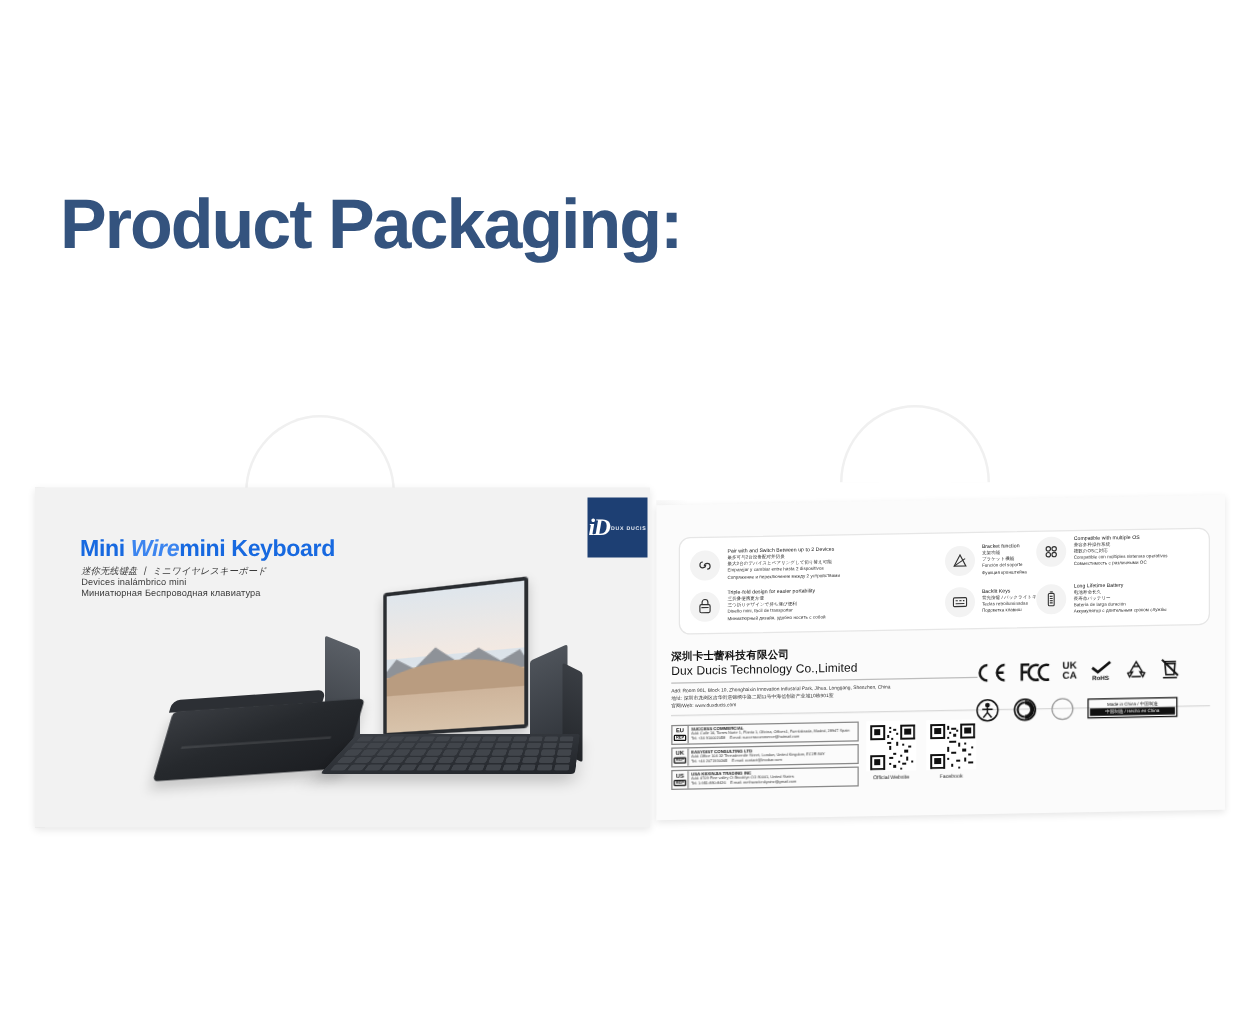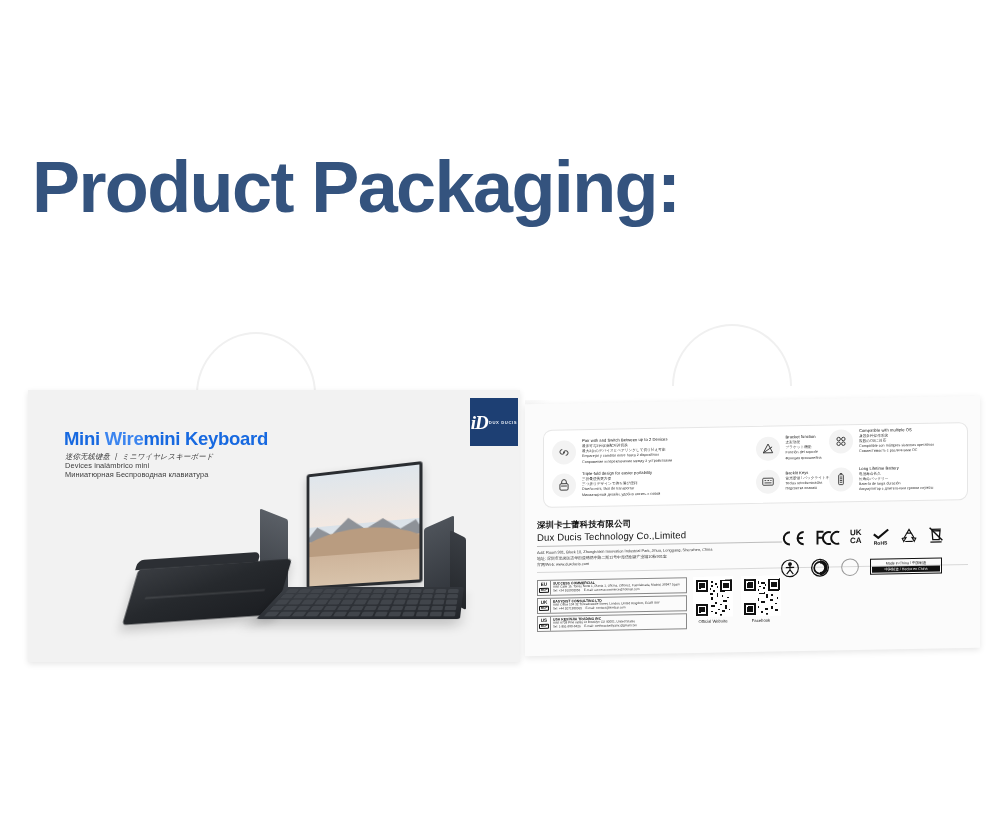--- a/index.html
+++ b/index.html
@@ -6,22 +6,22 @@
   html, body {
     width: 1000px; height: 819px;
     background: #ffffff;
     font-family: "Liberation Sans", sans-serif;
     overflow: hidden;
   }
   #stage { position: relative; width: 1000px; height: 819px; background: #fff; }
 
   
   .page-title {
-    position: absolute; left: 32px; top: 150px;
-    font-size: 72px; font-weight: 700; letter-spacing: -1.6px;
+    position: absolute; left: 48px; top: 150px;
+    font-size: 56px; font-weight: 700; letter-spacing: -1.6px;
     color: #34537e; line-height: 1.05;
     font-family: "Liberation Sans", sans-serif;
   }
 
   
   .handle-arc { position: absolute; border: 2px solid #f0f0f0; border-bottom: none;
       border-radius: 50% 50% 0 0 / 100% 100% 0 0; background: transparent; }
   .arc-left  { left: 196px; top: 332px; width: 120px; height: 62px; }
   .arc-right { left: 672px; top: 324px; width: 120px; height: 62px; }
 
@@ -37,21 +37,21 @@
   #box-left-spine {
     position:absolute; left: 28px; top: 390px; width: 8px; height: 272px;
     background: linear-gradient(to right,#e2e2e2,#f2f2f2);
   }
 
   .front-title {
     position: absolute; left: 36px; top: 38px;
     font-size: 18.5px; font-weight: 700; color: #1769e0; letter-spacing: -.3px;
     white-space: nowrap;
   }
-  .front-title .lite { font-weight: 700; color:#3c85ef; }
+  .front-title .lite { font-weight: 700; color:#3c85ef;font-style:italic; }
   .front-sub { position:absolute; left: 37px; font-size: 7.4px; color: #3b3b3b; white-space: nowrap; letter-spacing:.1px;}
   .sub1 { top: 62px; font-style: italic; }
   .sub2 { top: 71px; }
   .sub3 { top: 80px; }
 
   .logo-badge {
     position: absolute; left: 442px; top: 8px; width: 48px; height: 48px;
     background: #1d3f73; display:flex; flex-direction:row;
     align-items:center; justify-content:center; gap:1px;
   }

